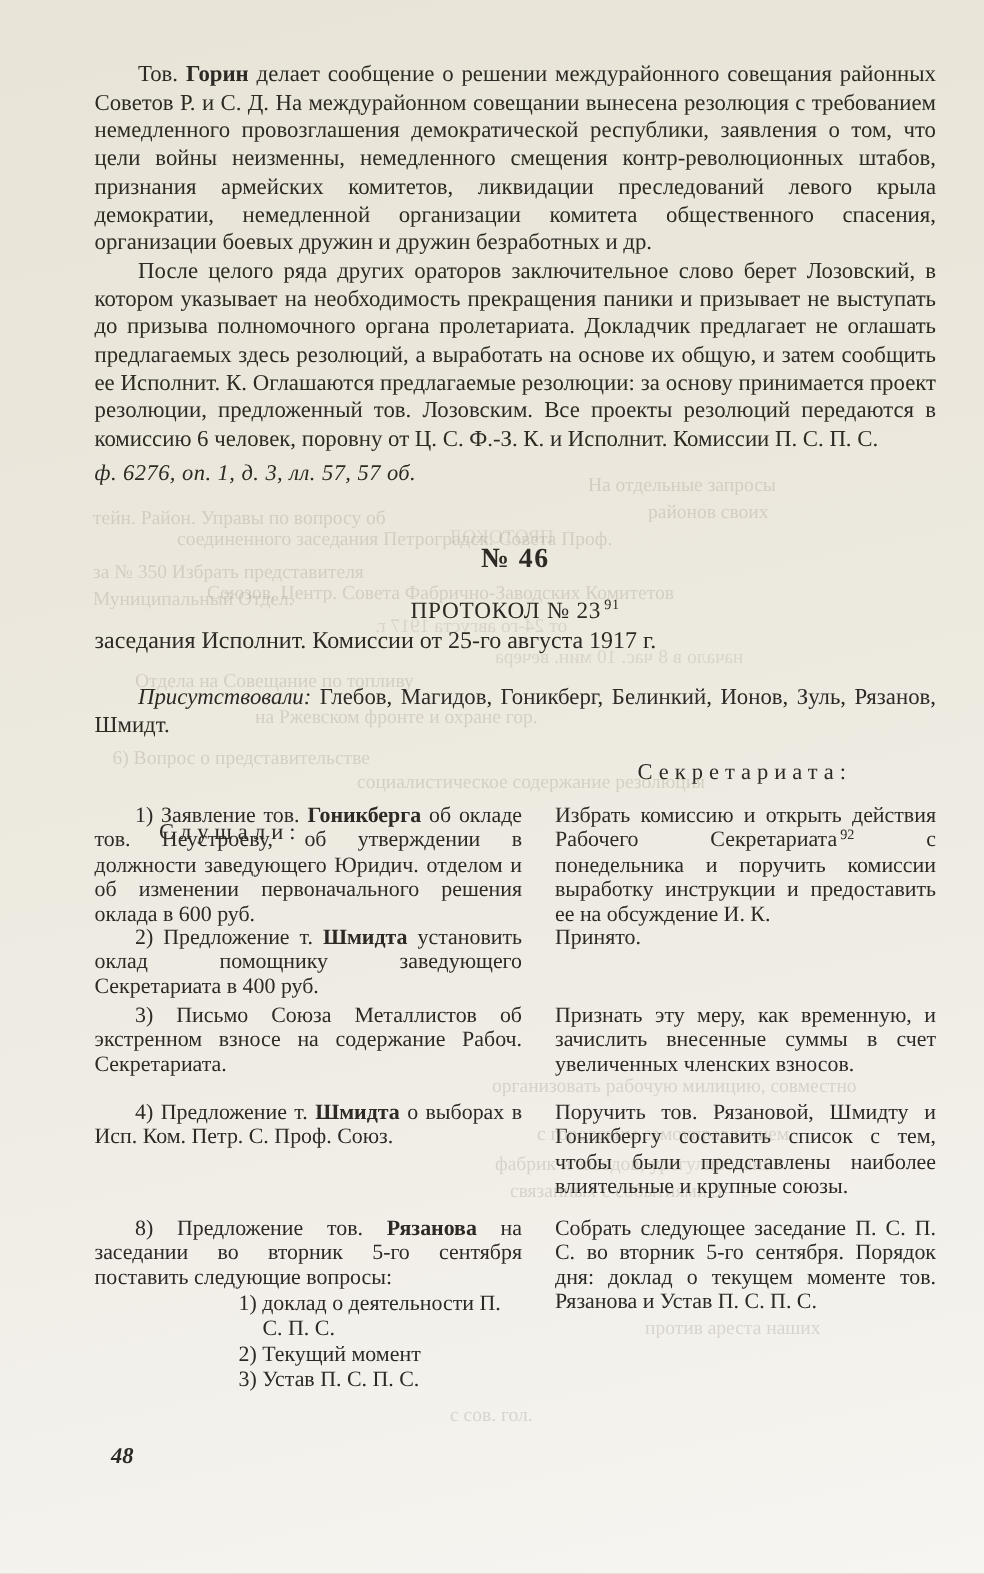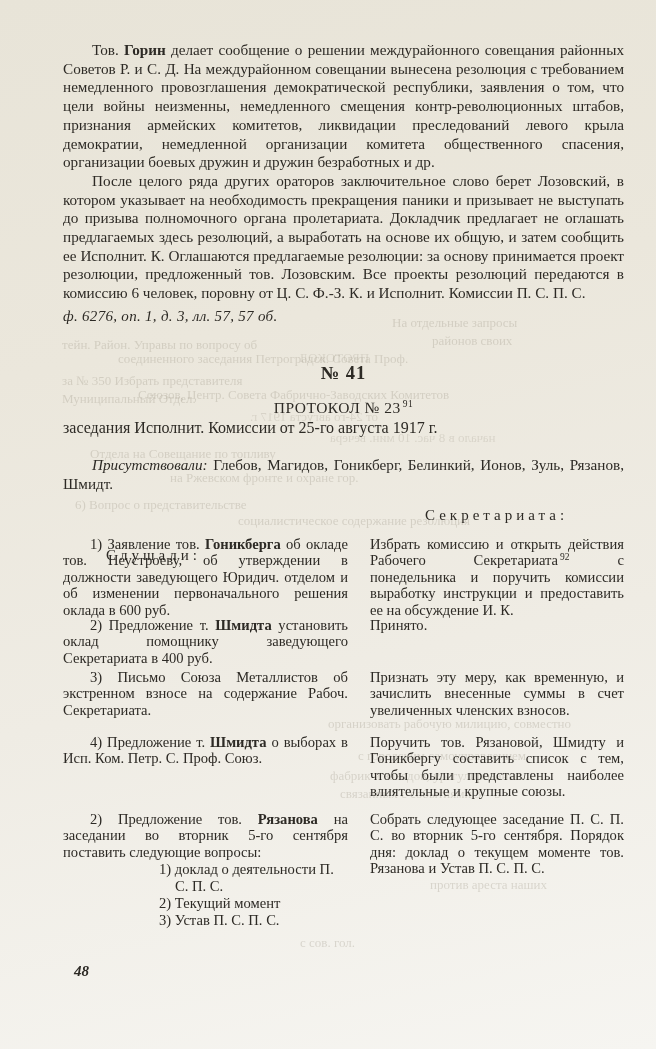--- a/index.html
+++ b/index.html
@@ -69,21 +69,21 @@
 
   <div class="layer-content">
 
     <div class="body-flow">
       <p class="body-par"><span>Тов. </span><b>Горин</b><span> делает сообщение о решении междурайонного совещания районных Советов Р. и С. Д. На междурайонном совещании вынесена резолюция с требованием немедленного провозглашения демократической республики, заявления о том, что цели войны неизменны, немедленного смещения контр-революционных штабов, признания армейских комитетов, ликвидации преследований левого крыла демократии, немедленной организации комитета общественного спасения, организации боевых дружин и дружин безработных и др.</span></p>
       <p class="body-par">После целого ряда других ораторов заключительное слово берет Лозовский, в котором указывает на необходимость прекращения паники и призывает не выступать до призыва полномочного органа пролетариата. Докладчик предлагает не оглашать предлагаемых здесь резолюций, а выработать на основе их общую, и затем сообщить ее Исполнит. К. Оглашаются предлагаемые резолюции: за основу принимается проект резолюции, предложенный тов. Лозовским. Все проекты резолюций передаются в комиссию 6 человек, поровну от Ц. С. Ф.-З. К. и Исполнит. Комиссии П. С. П. С.</p>
     </div>
 
     <div class="citation">ф. 6276, оп. 1, д. 3, лл. 57, 57 об.</div>
 
-    <h2 class="doc-number">№ 41</h2>
+    <h2 class="doc-number">№ 46</h2>
 
     <div class="protocol-title"><span>ПРОТОКОЛ № 23</span><sup class="fn">91</sup></div>
 
     <div class="protocol-subtitle">заседания Исполнит. Комиссии от 25-го августа 1917 г.</div>
 
     <p class="attendees"><span class="lbl">Присутствовали:</span><span> Глебов, Магидов, Гоникберг, Белинкий, Ионов, Зуль, Рязанов, Шмидт.</span></p>
 
     <div class="col-h left">Слушали:</div>
     <div class="col-h right">Секретариата:</div>
 
@@ -102,21 +102,21 @@
       <div class="cell r">Признать эту меру, как временную, и зачислить внесенные суммы в счет увеличенных членских взносов.</div>
     </div>
 
     <div class="mrow r3">
       <div class="cell l"><span>4) Предложение т. </span><b>Шмидта</b><span> о выборах в Исп. Ком. Петр. С. Проф. Союз.</span></div>
       <div class="cell r">Поручить тов. Рязановой, Шмидту и Гоникбергу составить список с тем, чтобы были представлены наиболее влиятельные и крупные союзы.</div>
     </div>
 
     <div class="mrow r4">
       <div class="cell l">
-        <span>2) Предложение тов. </span><b>Рязанова</b><span> на заседании во вторник 5-го сентября поставить следующие вопросы:</span>
+        <span>8) Предложение тов. </span><b>Рязанова</b><span> на заседании во вторник 5-го сентября поставить следующие вопросы:</span>
         <div class="sublist">
           <div class="sub-item">1) доклад о деятельности П. С. П. С.</div>
           <div class="sub-item">2) Текущий момент</div>
           <div class="sub-item">3) Устав П. С. П. С.</div>
         </div>
       </div>
       <div class="cell r">Собрать следующее заседание П. С. П. С. во вторник 5-го сентября. Порядок дня: доклад о текущем моменте тов. Рязанова и Устав П. С. П. С.</div>
     </div>
 
     <div class="page-num">48</div>

